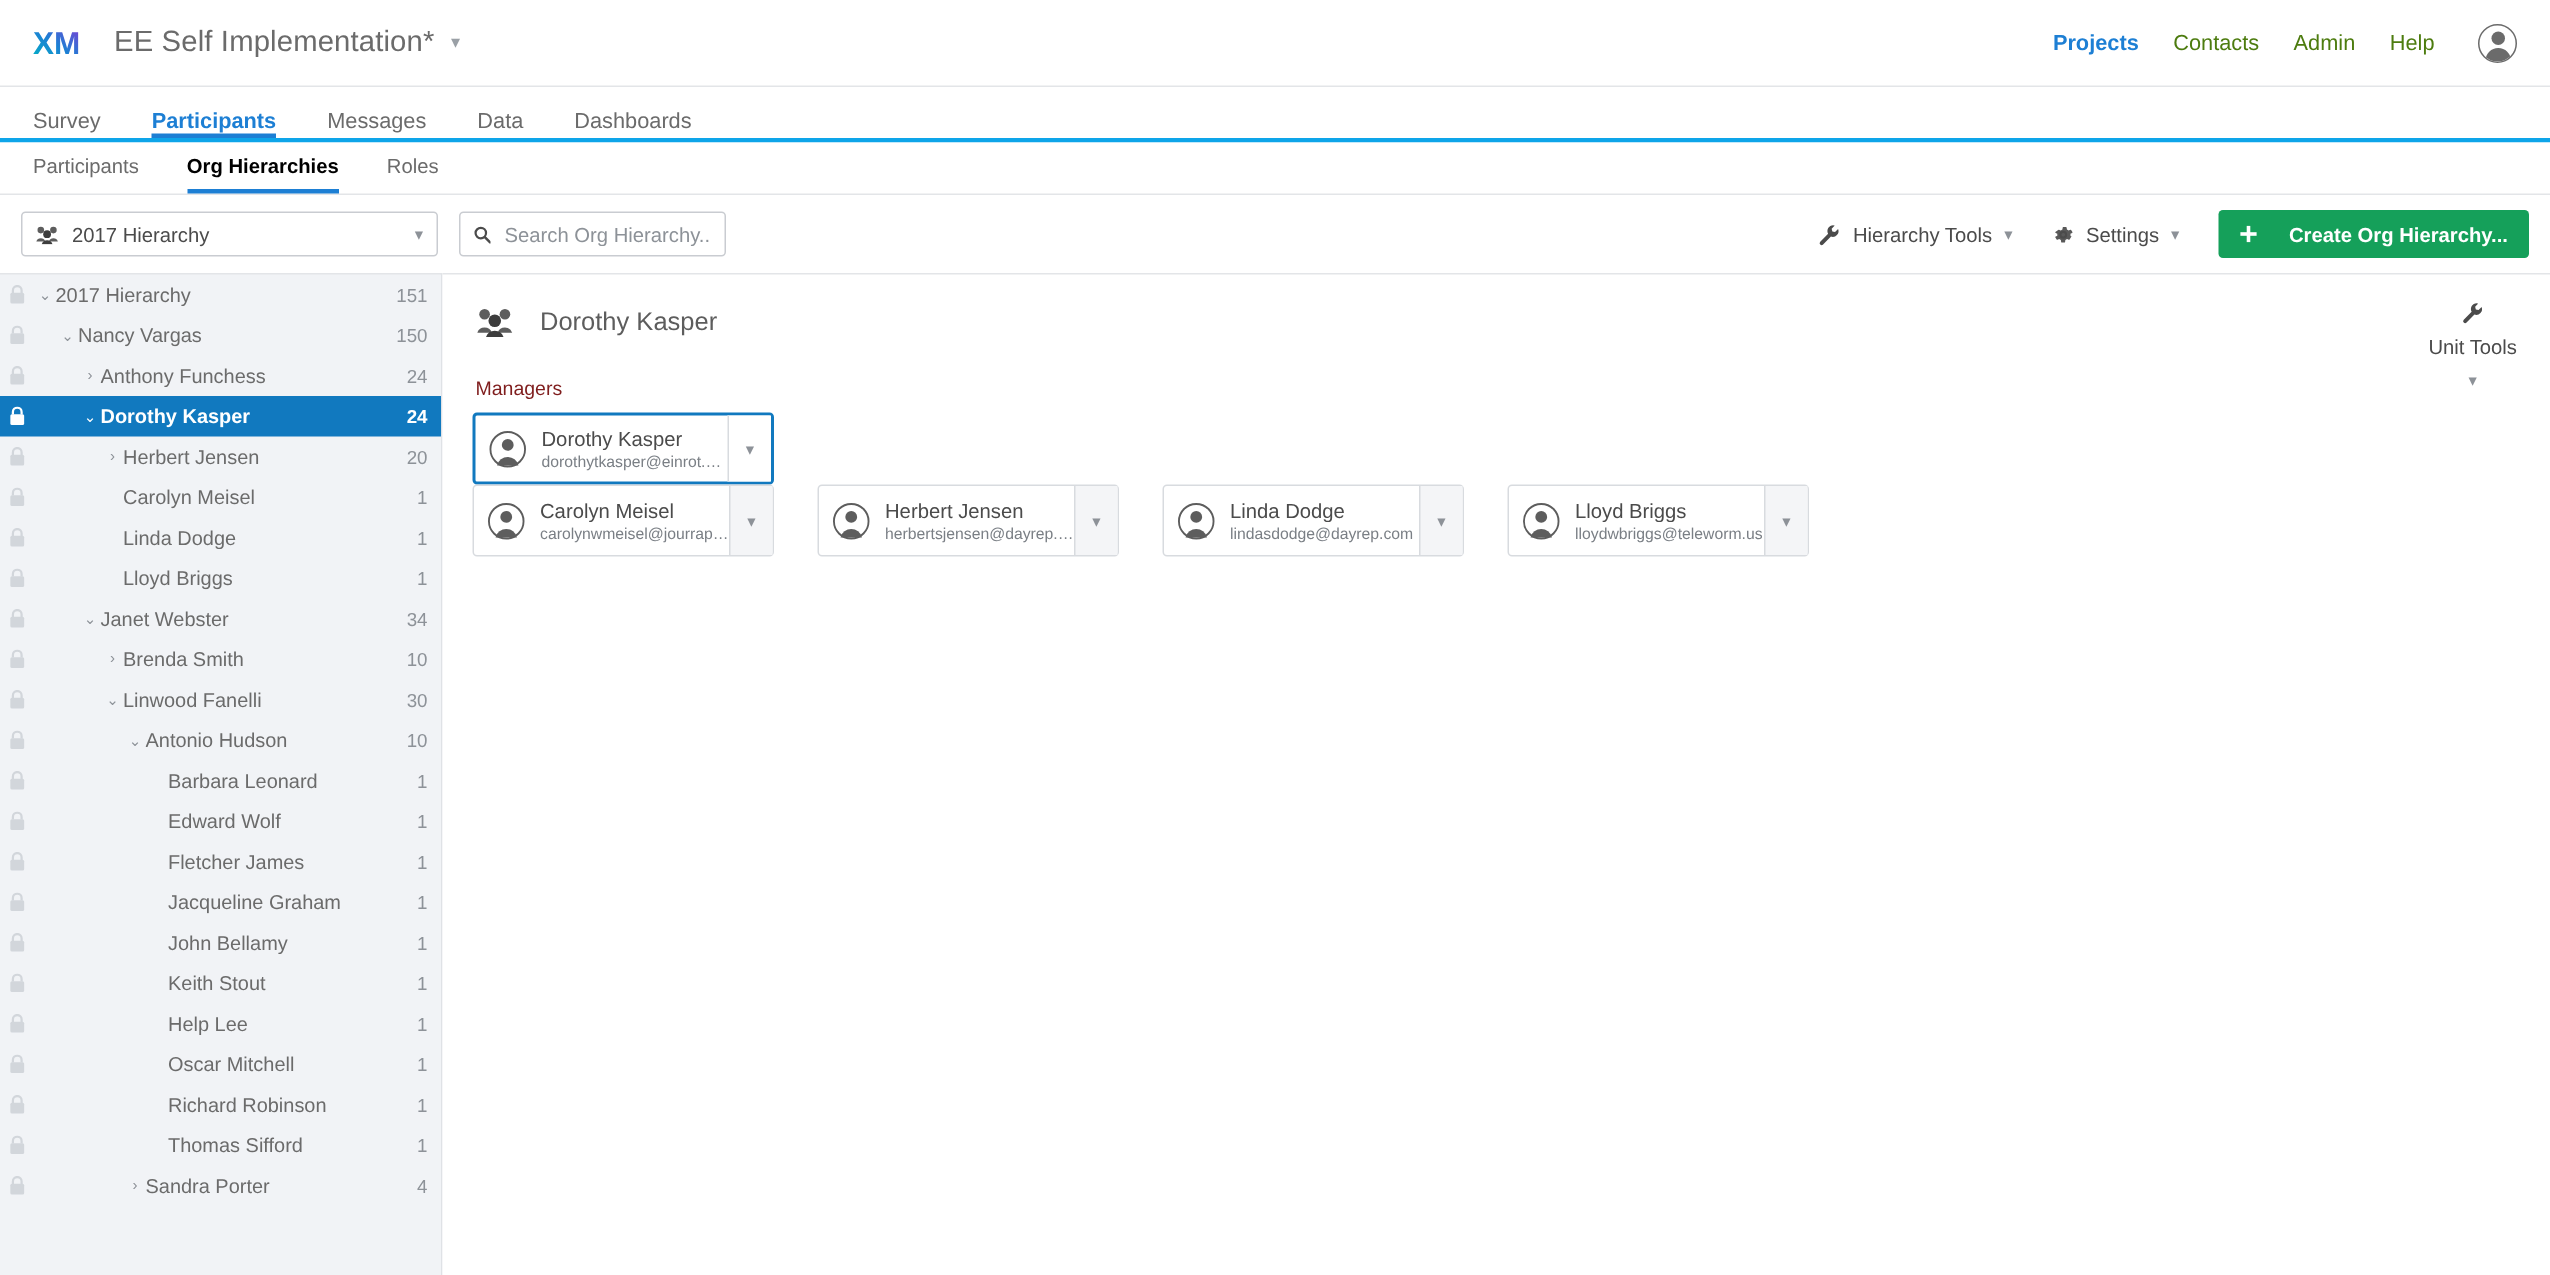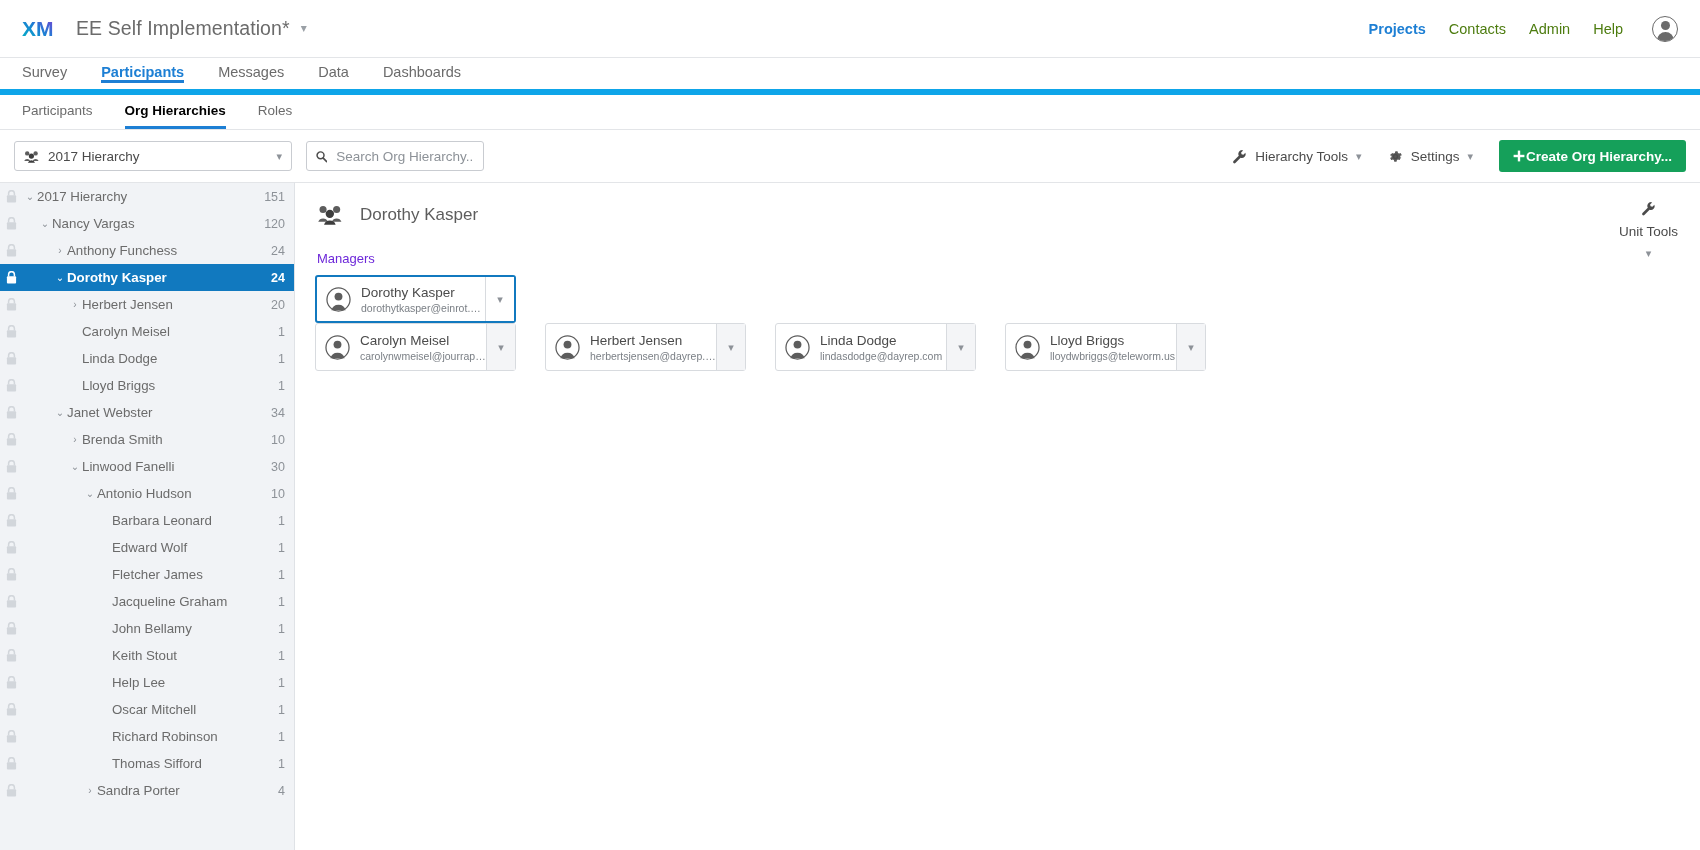--- a/index.html
+++ b/index.html
@@ -40,22 +40,22 @@
     position: absolute; margin-bottom: 11px;
   }
   .avatar-btn .body {
     width: 17px; height: 9px; border-radius: 9px 9px 0 0; background: #6b6b6b;
   }
   .avatar-wrap { position: relative; display: flex; align-items: flex-end;
     justify-content: center; width: 100%; height: 100%; }
 
   
   .tabs-primary {
-    height: 37px; display: flex; align-items: center;
-    padding: 0 22px; border-bottom: 6px solid #0ea5e9; background: #fff;
+    height: 37px; display: flex; align-items: flex-end;
+    padding: 0 22px; border-bottom: 3px solid #0ea5e9; background: #fff;
   }
   .tab-p {
     display: flex; align-items: center; font-size: 14.5px;
     color: #6b6b6b; margin-right: 34px; cursor: pointer;
     border-bottom: 3px solid transparent;
   }
   .tab-p.active { color: #1d7fd4; font-weight: 700; border-bottom-color: #1d7fd4; }
 
   
   .tabs-secondary {
@@ -89,21 +89,21 @@
     margin-left: 9px; width: 100%; font-family: inherit; background: transparent;
   }
   .search-box input::placeholder { color: #8d9298; }
   .toolbar-right { margin-left: auto; display: flex; align-items: center; gap: 26px; }
   .tool-btn {
     display: flex; align-items: center; gap: 8px; cursor: pointer;
     font-size: 13.5px; color: #4b4b4b;
   }
   .btn-green {
     height: 32px; background: #15a05a; border-radius: 3px; color: #fff;
-    display: flex; align-items: center; padding: 0 14px; gap: 1px;
+    display: flex; align-items: center; padding: 0 14px; gap: 21px;
     font-size: 13.5px; font-weight: 700; cursor: pointer; border: none;
     font-family: inherit;
   }
 
   
   .main { display: flex; height: calc(850px - 58px - 37px - 35px - 52px); }
 
   
   .sidebar {
     width: 295px; flex: none; background: #f1f3f6;
@@ -133,21 +133,21 @@
     flex: 1; background: #fff; border-top: 1px solid #e3e5e8;
     padding: 16px 20px; position: relative; overflow: hidden;
   }
   .unit-tools {
     position: absolute; top: 18px; right: 22px;
     display: flex; align-items: center; gap: 8px;
     font-size: 13.5px; color: #4b4b4b; cursor: pointer; flex-direction: column;
   }
   .unit-header { display: flex; align-items: center; gap: 17px; margin: 5px 0 0 2px; }
   .unit-title { font-size: 17px; color: #5d5d5d; }
-  .section-label { font-size: 13px; color: #6d28d9; margin: 26px 0 9px 2px; }
+  .section-label { font-size: 13px; color: #7f1d1d; margin: 26px 0 9px 2px; }
 
   .card-row { display: flex; gap: 29px; }
   .person-card {
     width: 201px; height: 48px; border: 1px solid #d8dbdf; border-radius: 3px;
     display: flex; align-items: stretch; background: #fff; cursor: pointer;
   }
   .person-card.selected { border: 2px solid #1179bf; }
   .pc-main { flex: 1; display: flex; align-items: center; padding-left: 9px;
     gap: 10px; min-width: 0; }
   .pc-text { min-width: 0; }
@@ -276,21 +276,21 @@
       <div class="tree-row">
         <span class="lock">
           <svg width="11" height="13" viewBox="0 0 11 13">
   <path d="M2.6 5.4V3.6a2.9 2.9 0 0 1 5.8 0v1.8" fill="none" stroke="#d2d6db" stroke-width="1.5"></path>
   <rect x="0.9" y="5.2" width="9.2" height="7.2" rx="1" fill="#d2d6db"></rect>
           </svg>
         </span>
         <span style="width:15px;flex:none"></span>
         <span class="chev">⌄</span>
         <span class="name">Nancy Vargas</span>
-        <span class="count">120</span>
+        <span class="count">150</span>
       </div>
       <div class="tree-row">
         <span class="lock">
           <svg width="11" height="13" viewBox="0 0 11 13">
   <path d="M2.6 5.4V3.6a2.9 2.9 0 0 1 5.8 0v1.8" fill="none" stroke="#d2d6db" stroke-width="1.5"></path>
   <rect x="0.9" y="5.2" width="9.2" height="7.2" rx="1" fill="#d2d6db"></rect>
           </svg>
         </span>
         <span style="width:30px;flex:none"></span>
         <span class="chev">›</span>

